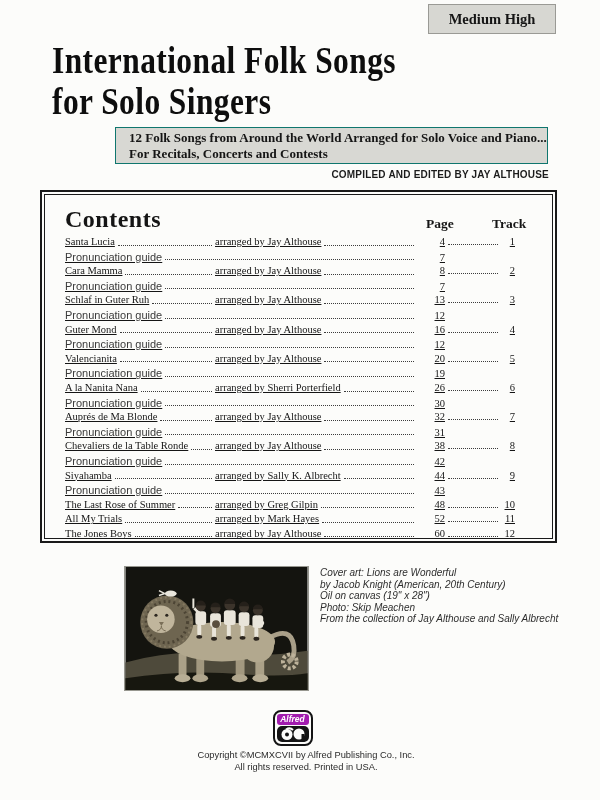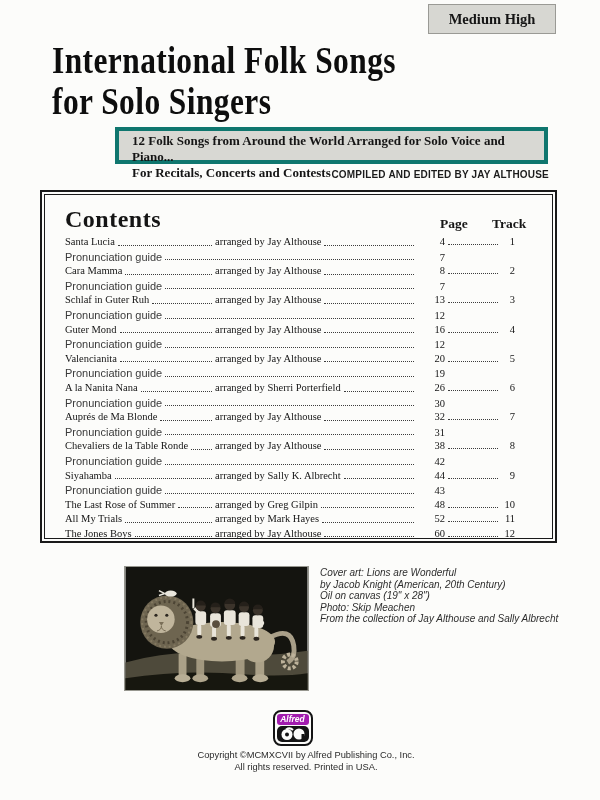--- a/index.html
+++ b/index.html
@@ -17,45 +17,46 @@
   }
   
   .title {
     position:absolute; left:52px; top:40px; margin:0;
     font-size:37px; line-height:41px; font-weight:bold; letter-spacing:.5px;
     transform:scaleX(.85); transform-origin:left top; white-space:nowrap; color:#0e0e0e;
   }
   
   .subtitle-box {
     position:absolute; left:115px; top:127px; width:433px; height:37px;
-    background:#d8d8d3; border:4px solid #0f766e; box-sizing:border-box;
+    background:#d8d8d3; border:1px solid #0f766e; box-sizing:border-box;
     padding:2px 0 0 13px; font-weight:bold; font-size:13px; line-height:16px;
   }
   .compiled {
     position:absolute; right:51px; top:169px;
     font-family:"Liberation Sans", sans-serif; font-size:10px; font-weight:600;
     letter-spacing:.2px; color:#1c1c1c;
   }
   
   .contents-box {
     position:absolute; left:40px; top:190px; width:517px; height:353px;
     border:2px solid #1a1a1a; box-sizing:border-box; padding:2px;
   }
   .contents-inner {
     border:1px solid #1a1a1a; width:100%; height:100%; box-sizing:border-box;
     padding:4px 37px 0 20px;
+    text-decoration:underline;
   }
   .toc-header { position:relative; height:36px; }
   .h-contents {
     position:absolute; left:0; bottom:2px; font-size:24px; font-weight:bold; letter-spacing:.5px;
   }
   .h-page, .h-track {
     position:absolute; bottom:3px; font-size:13.5px; font-weight:bold;
   }
-  .h-page  { left:375px;margin-top:33px; }
+  .h-page  { left:361px;margin-top:33px; }
   .h-track { left:427px; }
   
   .toc-row {
     display:flex; align-items:baseline; height:14.6px; line-height:14.6px;
     font-size:10.5px; white-space:nowrap;
   }
   .dots {
     flex:1 1 auto; min-width:6px; align-self:flex-end;
     border-bottom:1.5px dotted #3c3c3c; margin:0 3px 4px 3px;
   }

